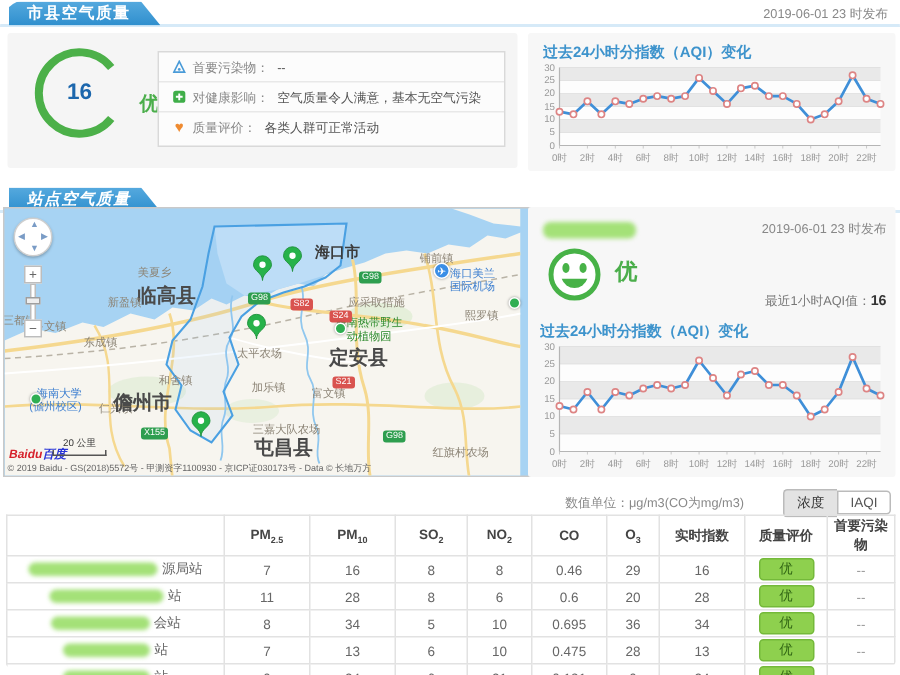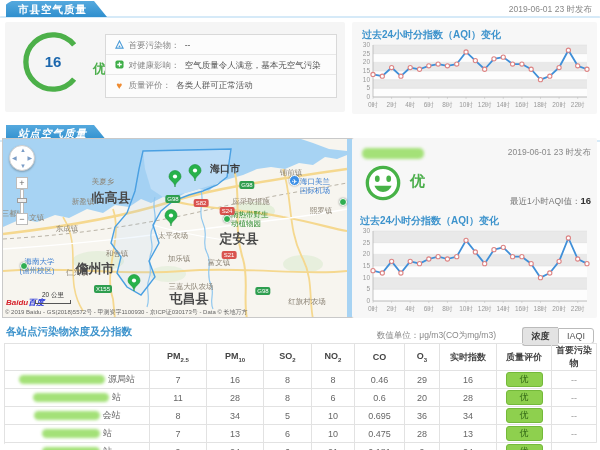--- a/index.html
+++ b/index.html
@@ -59,21 +59,21 @@
   .stn-grade{position:absolute;left:58px;top:34px;font-size:15px;font-weight:bold;color:#4bae4b;}
   .stn-aqi{position:absolute;right:6px;top:57px;font-size:8.5px;color:#777;}
   .stn-aqi b{color:#333;font-size:9.5px;}
   
   .tbl-title{position:absolute;left:6px;top:325px;font-size:10.5px;font-weight:bold;color:#3d93cc;}
   .unit-note{position:absolute;right:104px;top:330px;font-size:8.5px;color:#888;}
   .toggles{position:absolute;right:6px;top:325px;}
   .tg{display:inline-block;min-width:36px;padding:2px 8px;font-size:9px;border:1px solid #bbb;background:#fff;color:#555;text-align:center;cursor:pointer;}
   .tg:first-child{border-radius:3px 0 0 3px;border-right:none;}
   .tg:last-child{border-radius:0 3px 3px 0;}
-  .tg.active{background:#e3e3e3;font-weight:bold;color:#333;}
+  .tg.active{background:#e3e3e3;font-weight:normal;color:#333;}
   #ptable{position:absolute;left:4px;top:343px;width:592px;border-collapse:collapse;table-layout:fixed;}
   #ptable th,#ptable td{border:1px solid #e2e2e2;font-size:9px;text-align:center;padding:0;}
   #ptable th{height:16px;color:#444;font-weight:bold;}
   #ptable td{height:18px;color:#666;}
   #ptable sub{font-size:6px;}
   .pill{display:inline-block;padding:1px 13px;background:#8ed04e;border:1px solid #74b93a;border-radius:3px;color:#2f6413;font-size:9px;line-height:11px;}
   svg text{font-family:"Liberation Sans","DejaVu Sans",sans-serif;}
 </style>
 </head>
 <body>
@@ -385,21 +385,20 @@
         <circle cx="175.17391304347828" cy="35.666666666666664" r="2.1" fill="#fff" stroke="#dd8484" stroke-width="1.1"></circle>
         <circle cx="184.47826086956522" cy="49.66666666666667" r="2.1" fill="#fff" stroke="#dd8484" stroke-width="1.1"></circle>
         <circle cx="193.7826086956522" cy="45" r="2.1" fill="#fff" stroke="#dd8484" stroke-width="1.1"></circle>
         <circle cx="203.08695652173913" cy="33.333333333333336" r="2.1" fill="#fff" stroke="#dd8484" stroke-width="1.1"></circle>
         <circle cx="212.3913043478261" cy="9.999999999999998" r="2.1" fill="#fff" stroke="#dd8484" stroke-width="1.1"></circle>
         <circle cx="221.69565217391306" cy="31" r="2.1" fill="#fff" stroke="#dd8484" stroke-width="1.1"></circle>
         <circle cx="231" cy="35.666666666666664" r="2.1" fill="#fff" stroke="#dd8484" stroke-width="1.1"></circle>
       </svg>
   </div>
 
-  <div class="tbl-title">各站点污染物浓度及分指数</div>
   <div class="unit-note">数值单位：μg/m3(CO为mg/m3)</div>
   <div class="toggles"><span class="tg active">浓度</span><span class="tg">IAQI</span></div>
   <table id="ptable">
     <colgroup>
       <col style="width:145px">
         <col style="width:57px">
         <col style="width:57px">
         <col style="width:48px">
         <col style="width:43px">
       <col style="width:50px">

